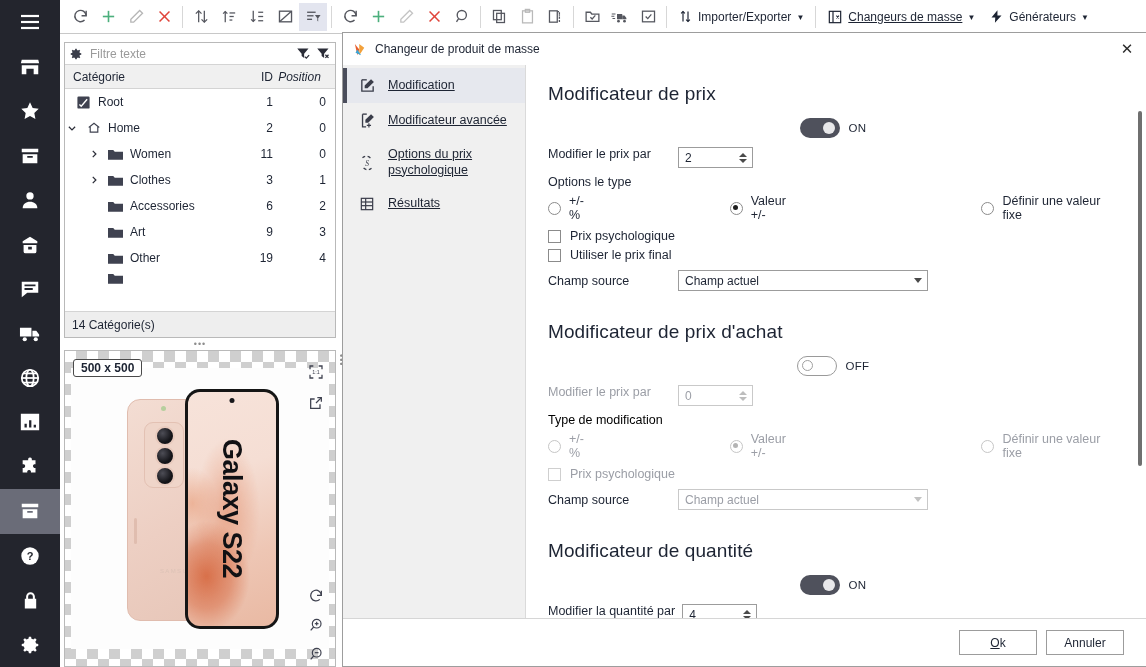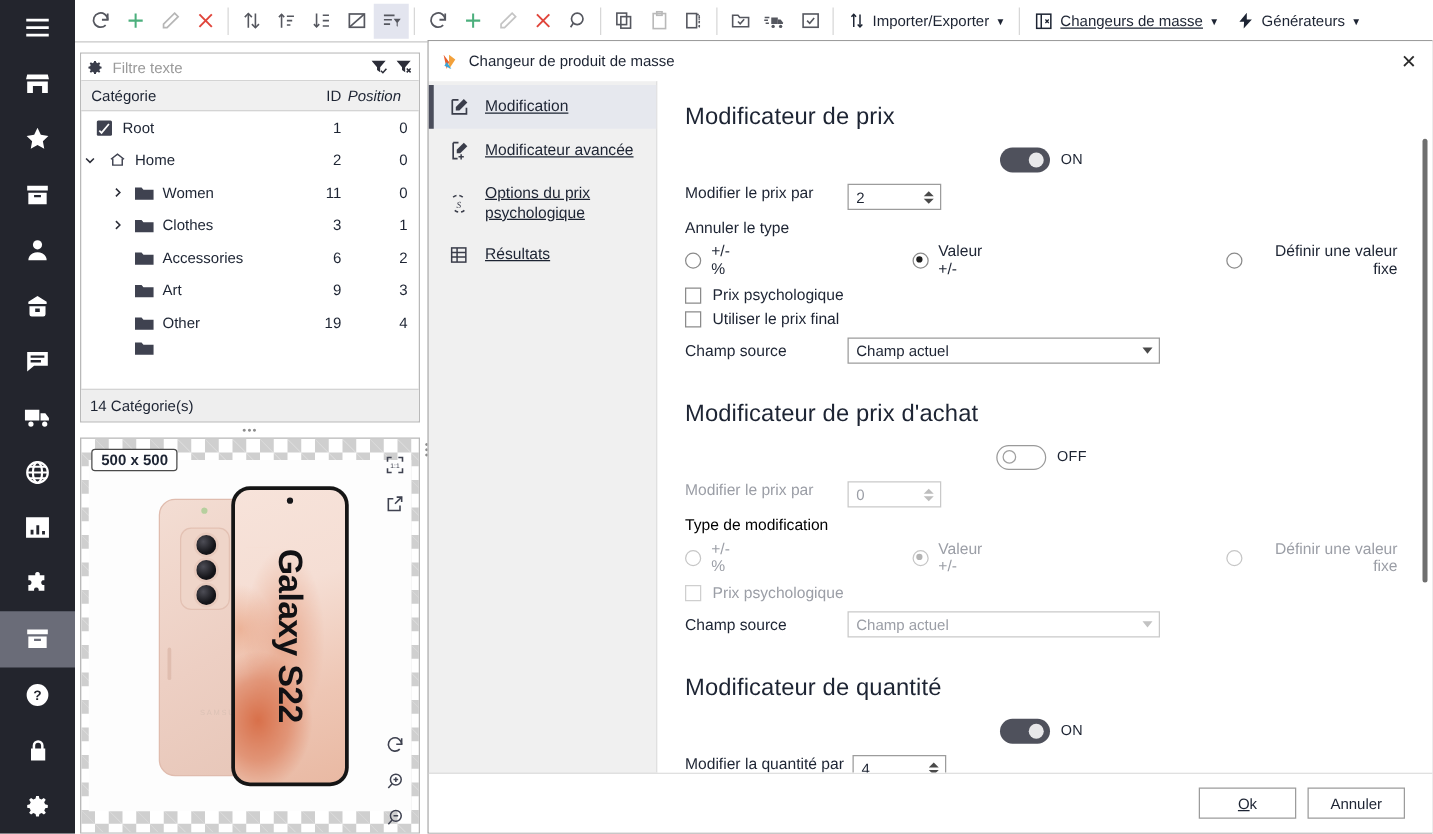--- a/index.html
+++ b/index.html
@@ -310,21 +310,21 @@
     display:flex; align-items:center; justify-content:flex-end;
     gap:9px; padding-right:22px;
   }
   .dlg-btn {
     min-width:78px; height:25px; border:1px solid #9c9c9c; background:#fff;
     font-size:12px; font-family:"Liberation Sans", sans-serif; color:#1d2433;
     display:flex; align-items:center; justify-content:center;
   }
 
   .r-col-2 { margin-left:133px; }
-  .r-col-3 { margin-left:180px;text-align:right; }
+  .r-col-3 { margin-left:180px; }
 </style>
 </head>
 <body>
 
 <div id="rail">
   <div class="rail-btn">
     <svg width="24" height="24" viewBox="0 0 24 24" fill="none" stroke="currentColor" stroke-width="2.2">
         <line x1="3" y1="6" x2="21" y2="6"></line>
         <line x1="3" y1="12" x2="21" y2="12"></line>
         <line x1="3" y1="18" x2="21" y2="18"></line>
@@ -881,21 +881,21 @@
             <span class="field-label w130">Modifier le prix par</span>
             <div class="spin">
               <input type="text" value="2" style="">
               <span class="spin-arrows">
                   <i class="up"></i>
                   <i class="dn"></i>
                 </span>
             </div>
           </div>
 
-          <div class="sub-label">Annuler le type</div>
+          <div class="sub-label">Options le type</div>
 
           <div class="radio-row">
             <span class="radio-opt">
               <span class="radio"></span>
               <span>+/- %</span>
             </span>
             <span class="radio-opt r-col-2">
               <span class="radio checked"></span>
               <span>Valeur +/-</span>
             </span>

